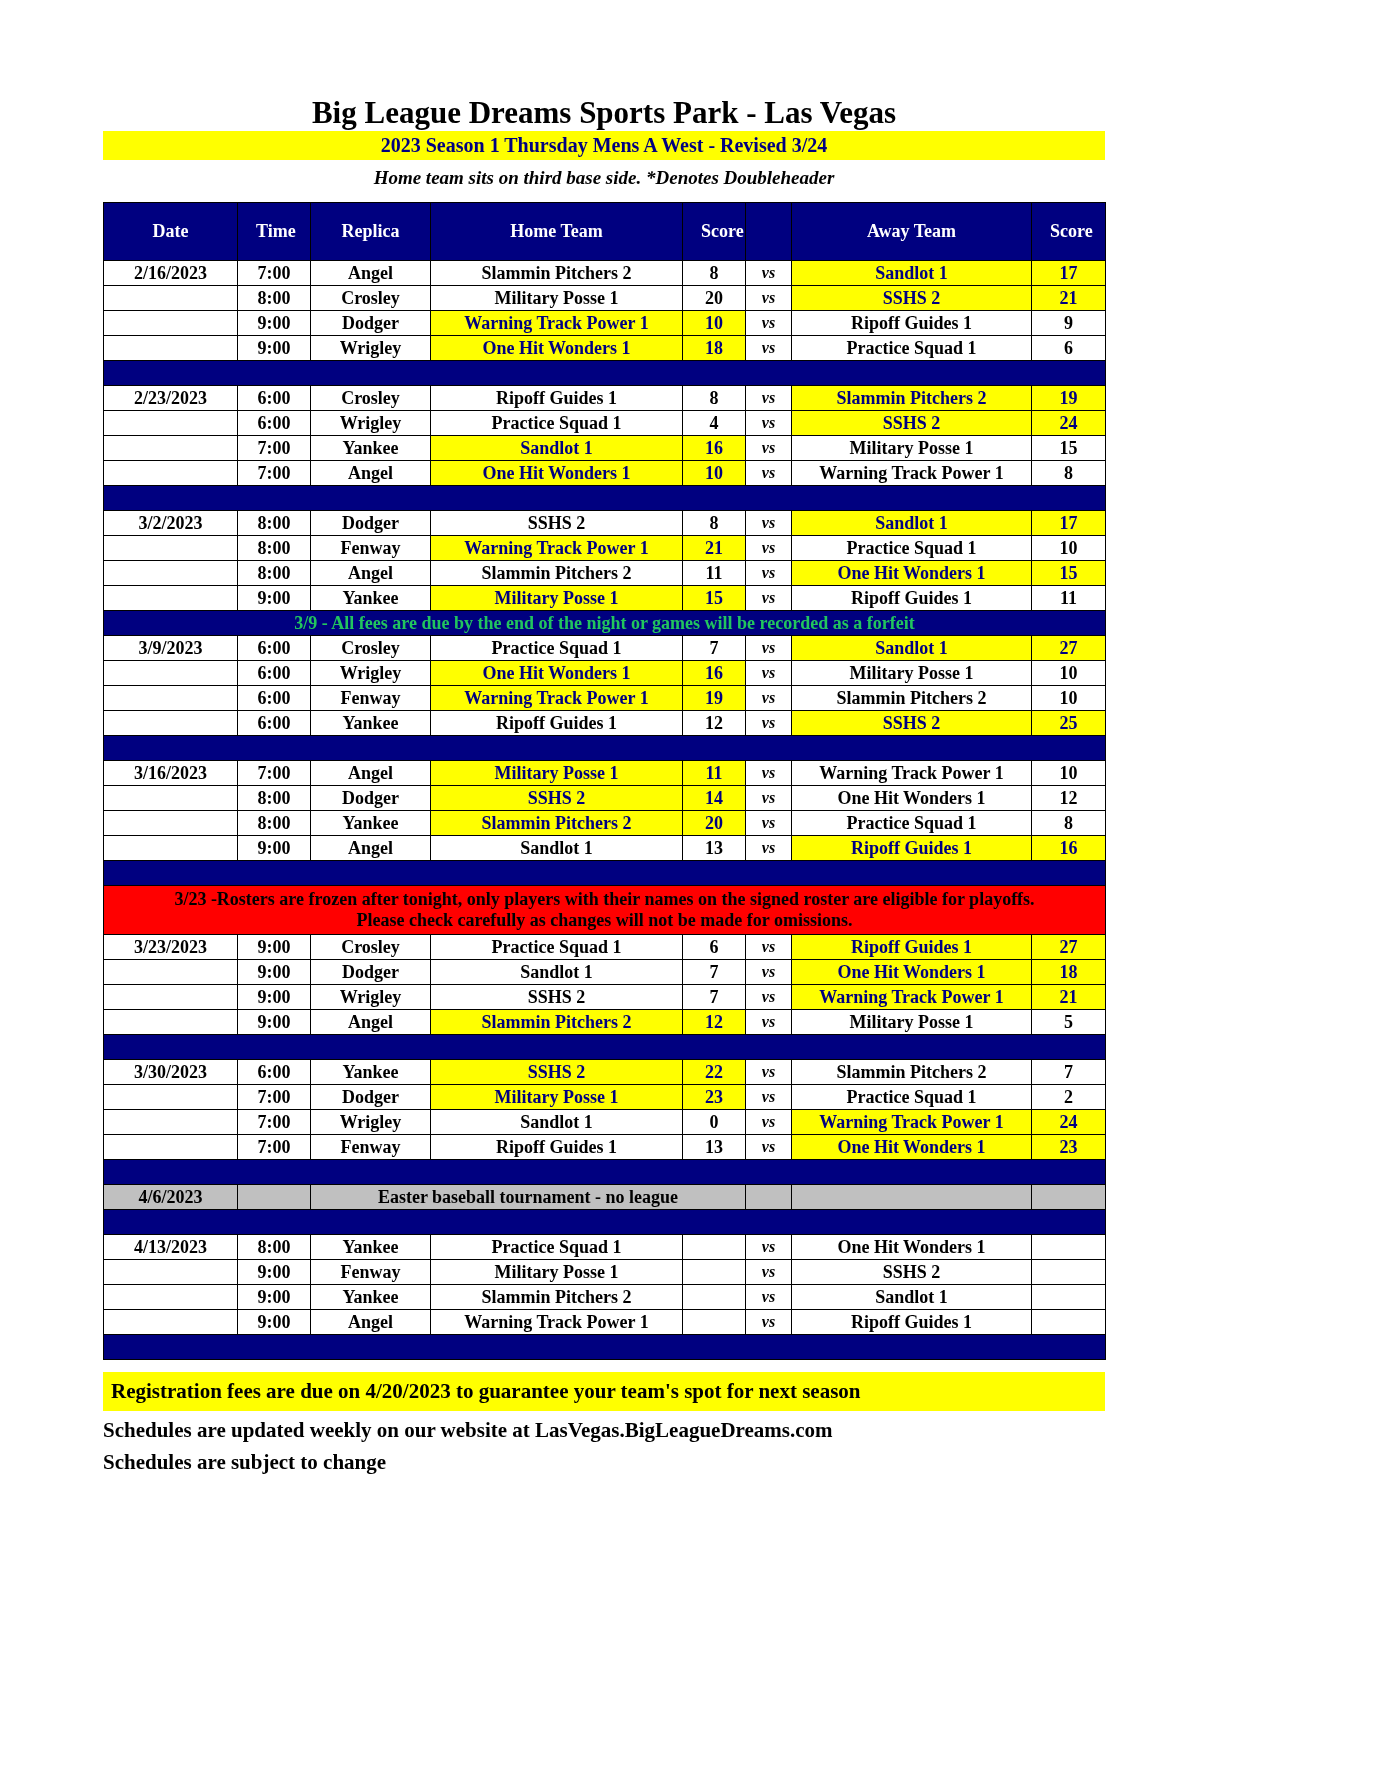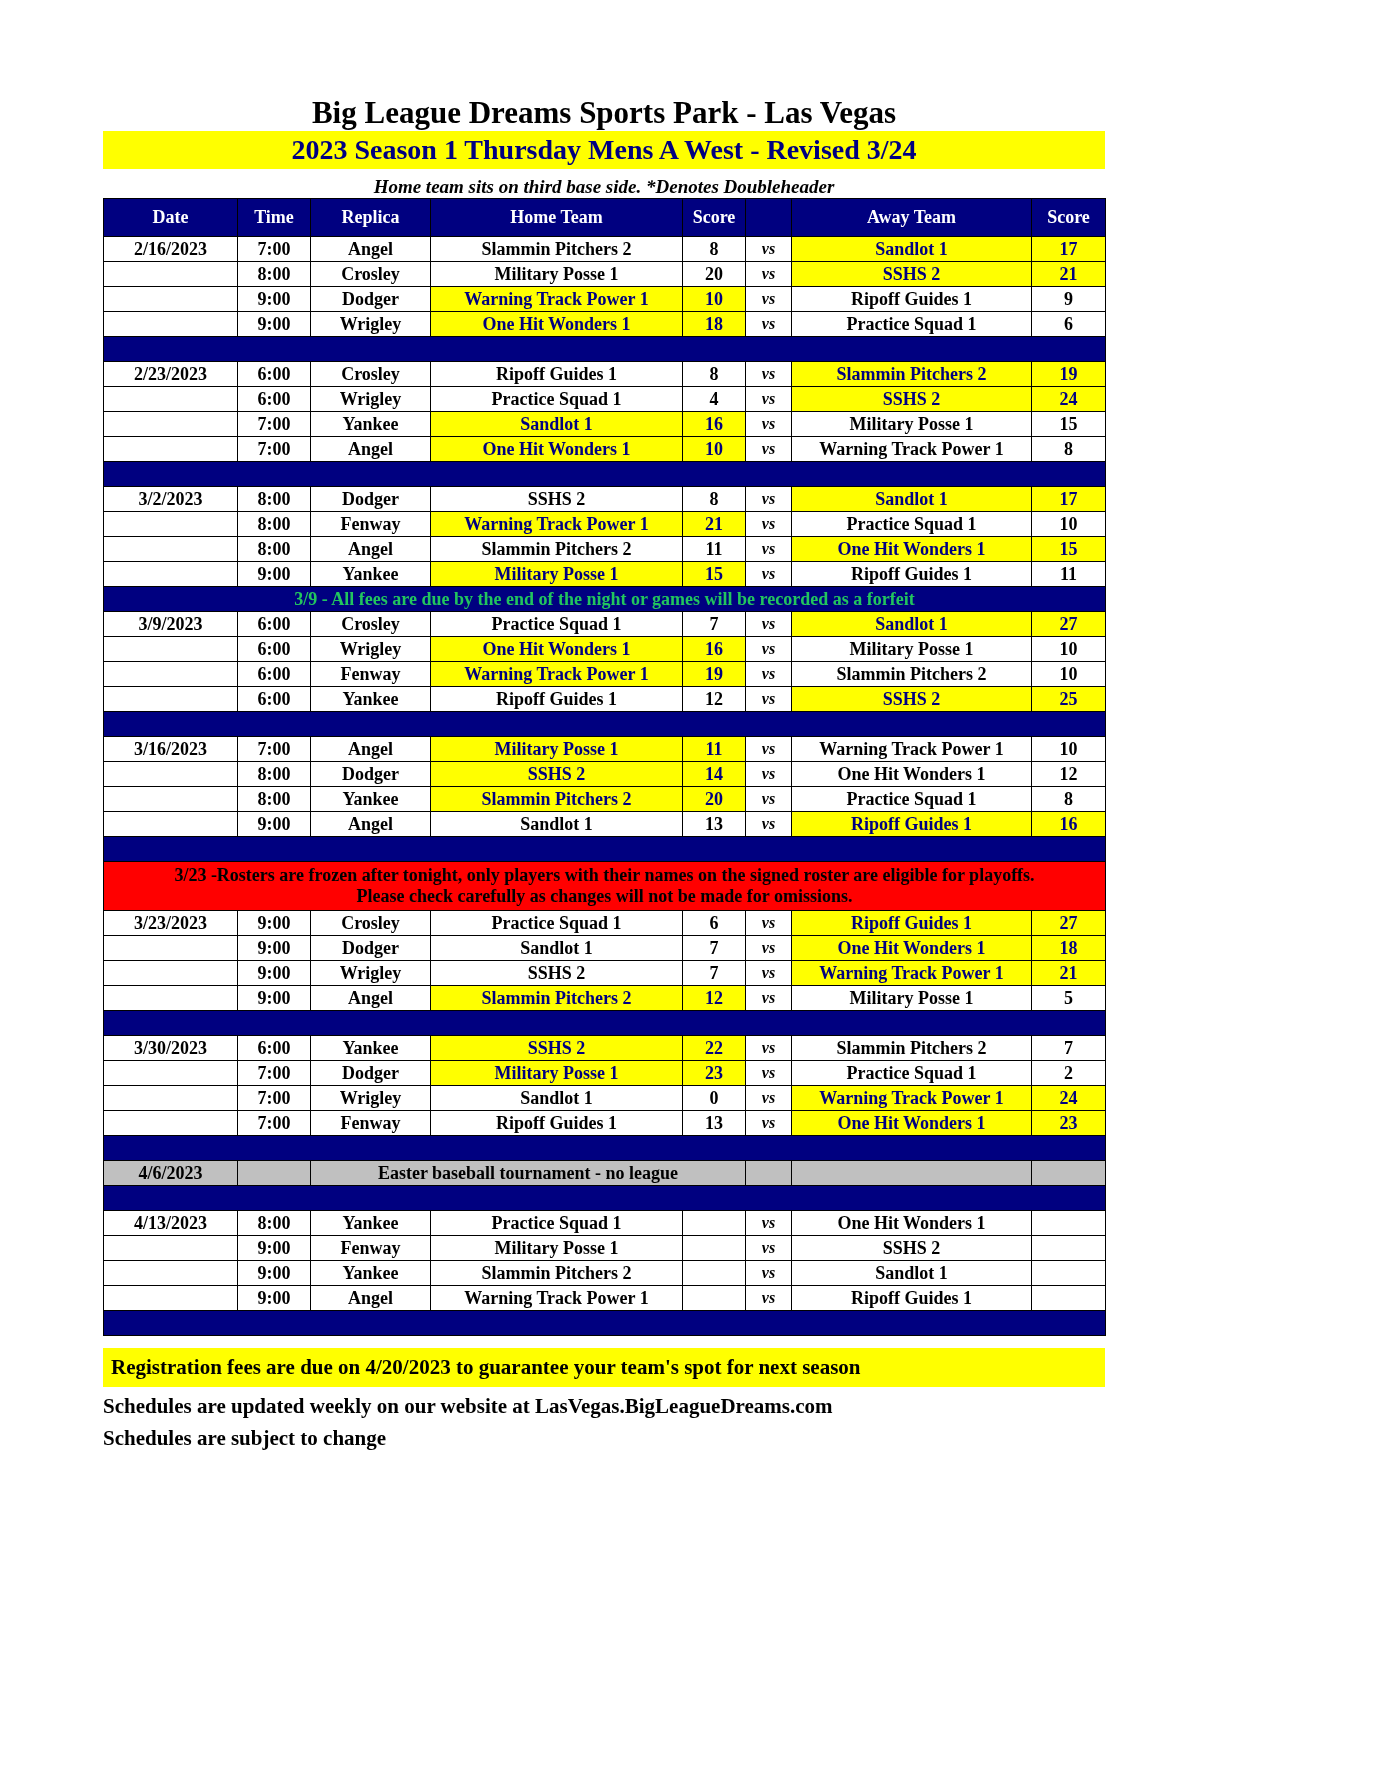--- a/index.html
+++ b/index.html
@@ -7,27 +7,27 @@
   body {
     margin: 0; background: #ffffff;
     width: 1377px; min-height: 1782px;
     font-family: "Liberation Serif", serif;
     color: #000;
   }
   .page { width: 1002px; margin-left: 103px; padding-top: 95px; }
   .title { font-size: 31px; font-weight: bold; text-align: center; margin: 0 0 0 0; }
   .banner {
     background: var(--yellow); color: var(--navy);
-    font-weight: bold; font-size: 28px; text-align: center; padding: 3px 0;
+    font-weight: bold; font-size: 20px; text-align: center; padding: 3px 0;
   }
-  .note { font-weight: bold; font-style: italic; font-size: 19px; text-align: center; margin: 7px 0 0; }
+  .note { font-weight: bold; font-style: italic; font-size: 19px; text-align: center; margin: 7px 0 13px; }
   table.schedule { width: 100%; border-collapse: collapse; table-layout: fixed; }
   .schedule th {
     background: var(--navy); color: #fff; font-size: 18px; font-weight: bold;
-    border: 1px solid #000; padding: 8px; height: 26px;
+    border: 1px solid #000; padding: 18px; height: 26px;
   }
   .schedule td {
     border: 1px solid #000; font-weight: bold; font-size: 18px;
     text-align: center; padding: 1px 3px; height: 25px;
     overflow: hidden; white-space: nowrap;
   }
   .schedule td.win   { background: var(--yellow); color: var(--navy); }
   .schedule td.sep   { background: var(--navy); }
   .schedule td.notice{ background: var(--navy); color: #22c55e; font-size: 18px; }
   .schedule td.alert {

